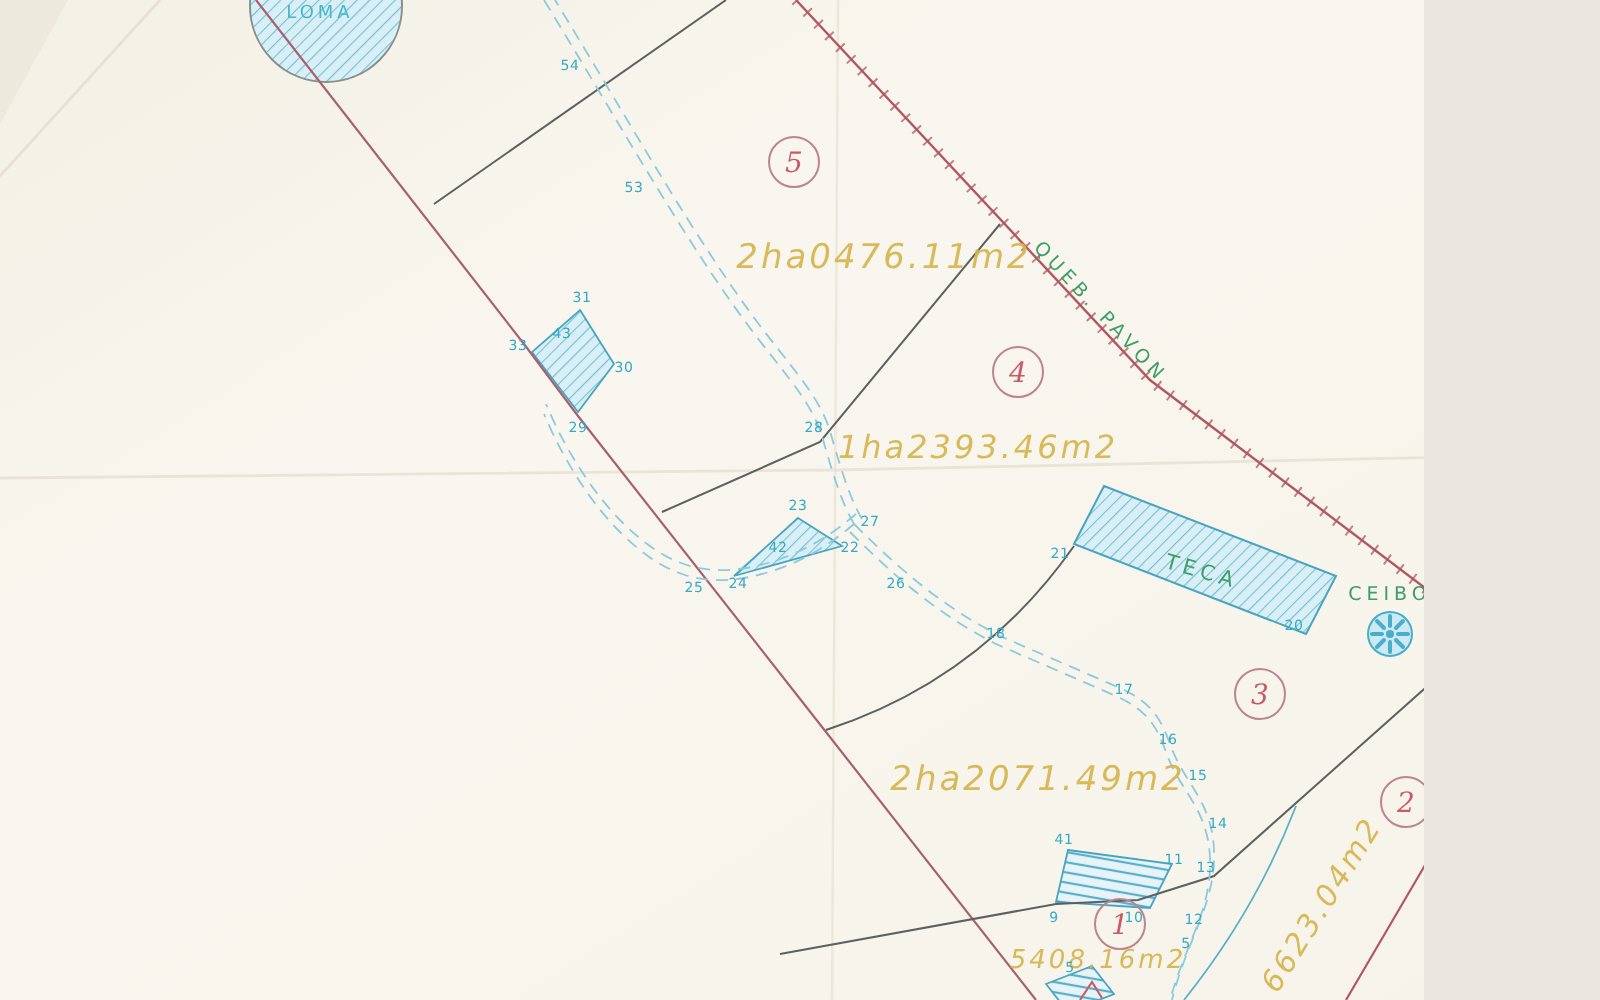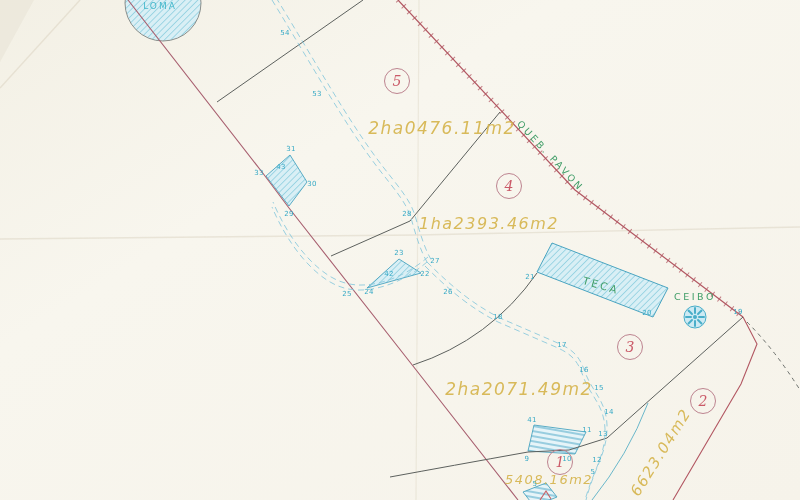--- a/index.html
+++ b/index.html
@@ -1,16 +1,16 @@
 <!DOCTYPE html>
 <html><head>
 <meta charset="utf-8">
 <style>
   html,body{margin:0;padding:0;background:#e8e6de;}
-  #stage{position:relative;width:800px;height:500px;overflow:hidden;background:#f7f5ed;
+  #stage{position:relative;width:712px;height:500px;overflow:hidden;background:#f7f5ed;
          font-family:"DejaVu Sans",sans-serif;text-align:center;}
   svg{display:block}
   text{user-select:none}
   .ptlab{font-size:7px;fill:#36a9c6;letter-spacing:.3px}
   .area{font-style:italic;fill:#d6b54e;letter-spacing:1.5px;opacity:.92;font-family:"DejaVu Sans",sans-serif}
   .green{fill:#3f9d67;letter-spacing:2.5px;font-family:"DejaVu Sans",sans-serif}
   .pnum{font-size:14px;font-style:italic;fill:#ca5a68;font-family:"DejaVu Serif",serif}
 </style>
 </head>
 <body>

